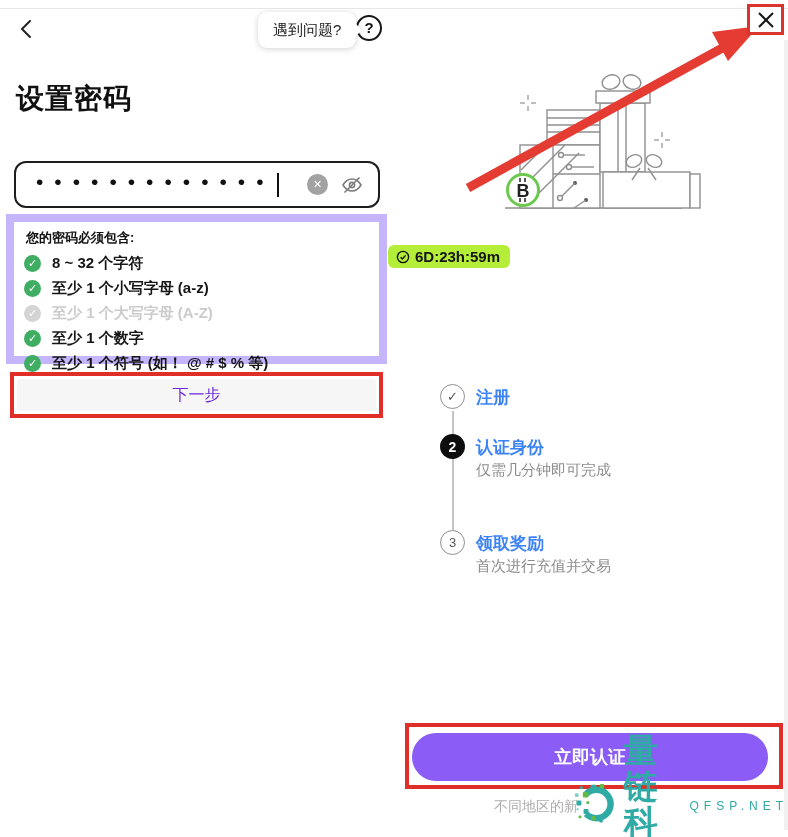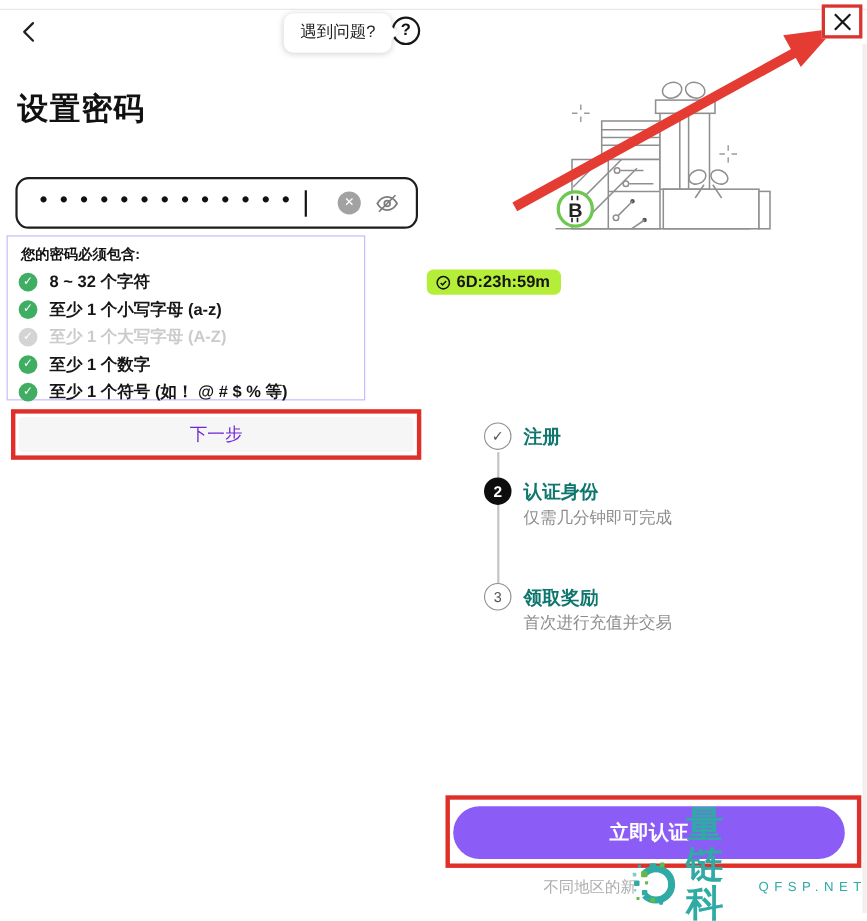--- a/index.html
+++ b/index.html
@@ -31,21 +31,21 @@
     padding:0 14px 0 20px; }
   .pw-dots { font-size:21px; letter-spacing:11px; color:#111; line-height:1;
     transform:translateY(-3px); white-space:nowrap; }
   .pw-caret { width:2px; height:24px; background:#111; margin-left:2px; }
   .pw-icons { margin-left:auto; display:flex; align-items:center; gap:12px; }
   .clear-btn { width:21px; height:21px; border-radius:50%; background:#a2a2a2;
     color:#fff; font-size:11px; line-height:21px; text-align:center; font-weight:bold;
     cursor:pointer; }
   .eye-btn { width:24px; height:24px; cursor:pointer; }
 
-  .rules-box { left:6px; top:214px; width:326px; height:150px; border:1px solid #c4b5fd;
+  .rules-box { left:6px; top:214px; width:381px; height:150px; border:8px solid #c4b5fd;
     background:#fff; padding:5px 10px 0 10px; }
   .rules-heading { font-size:13px; font-weight:bold; color:#111; margin:2px 0 4px 2px; }
   .rule { display:flex; align-items:center; gap:11px; height:25px; }
   .rule-icon { width:17px; height:17px; border-radius:50%; background:#3fae63; color:#fff;
     font-size:11px; line-height:17px; text-align:center; flex:0 0 17px; }
   .rule-label { font-size:15px; font-weight:600; color:#161616; }
   .rule.disabled .rule-icon { background:#d4d4d4; }
   .rule.disabled .rule-label { color:#cbcbcb; }
 
   .next-box { left:10px; top:372px; width:373px; height:46px; border:4px solid #df2f28; }
@@ -66,21 +66,21 @@
   .hl { background:linear-gradient(transparent 70%, #c7ef83 70%, #c7ef83 96%, transparent 96%);
     padding:0 2px; }
 
   .steps { left:440px; top:384px; width:300px; height:210px; }
   .steps-line { position:absolute; left:12px; top:27px; width:1.5px; height:119px;
     background:#c4c4c4; }
   .step-circle { position:absolute; width:25px; height:25px; border-radius:50%;
     background:#fff; display:flex; align-items:center; justify-content:center; }
   .step-circle.outline { border:1.5px solid #8f8f8f; color:#555; font-size:13px; }
   .step-circle.filled { background:#0d0d0d; color:#fff; font-size:14px; font-weight:bold; }
-  .step-label { position:absolute; left:36px; font-size:17px; font-weight:800; color:#0f766e; }
+  .step-label { position:absolute; left:36px; font-size:17px; font-weight:800; color:#3b82f6; }
   .step-sub { position:absolute; left:36px; font-size:15px; color:#8c8c8c; }
 
   .cta-box { left:405px; top:723px; width:378px; height:66px; border:4px solid #df2f28; z-index:2; }
   .cta-btn { left:412px; top:733px; width:356px; height:48px; background:#8b5cf6;
     border-radius:26px; color:#fff; font-size:18px; font-weight:bold; display:flex;
     align-items:center; justify-content:center; z-index:3; cursor:pointer; }
   .footnote { left:494px; top:798px; font-size:14px; color:#adadad; z-index:1; }
 
   .watermark { left:575px; top:771px; width:213px; height:66px; z-index:8;
     display:flex; align-items:center; gap:6px; }

